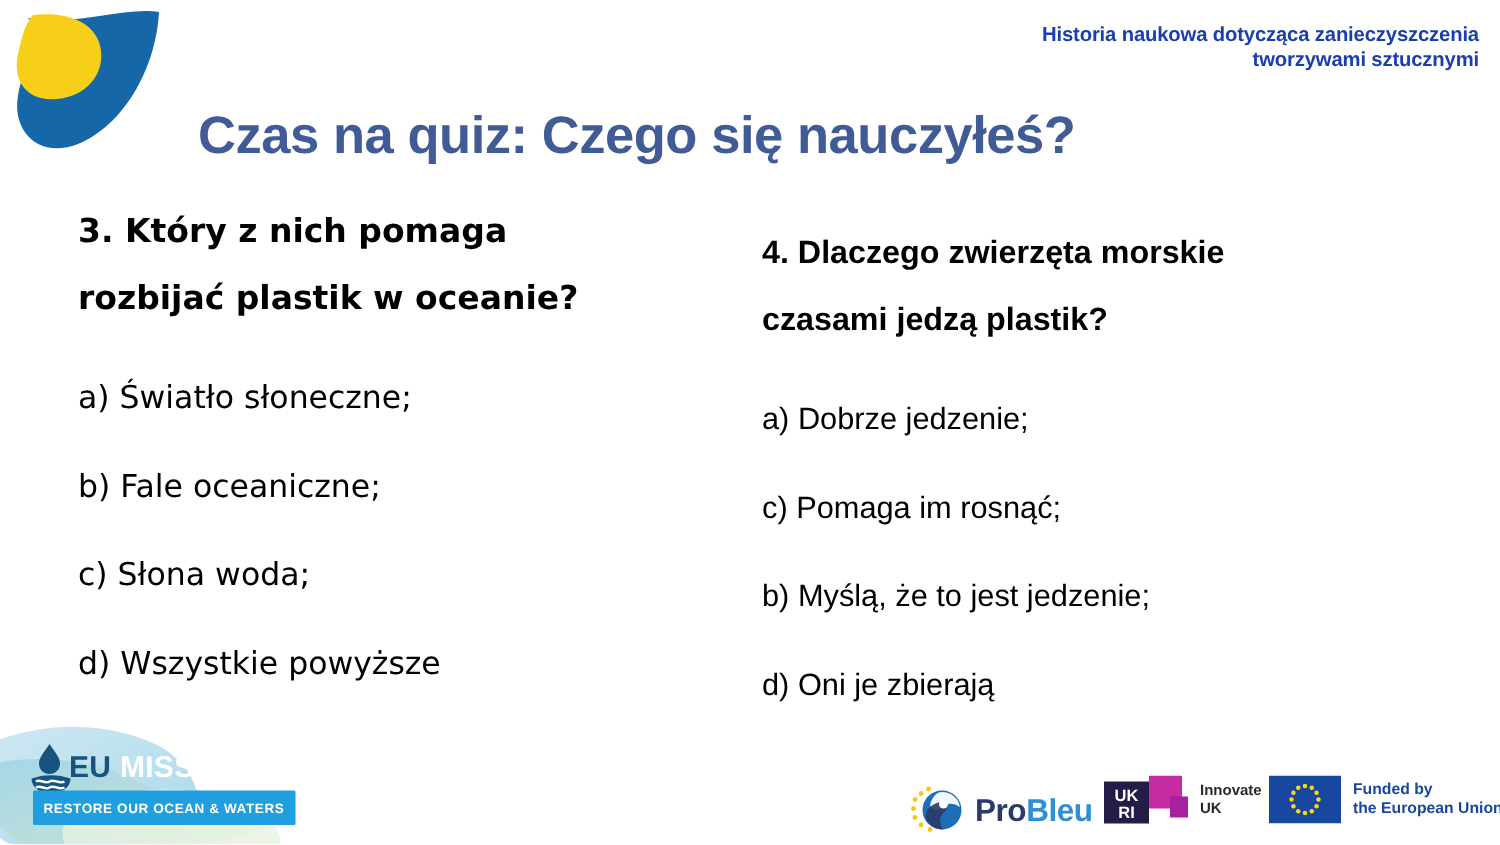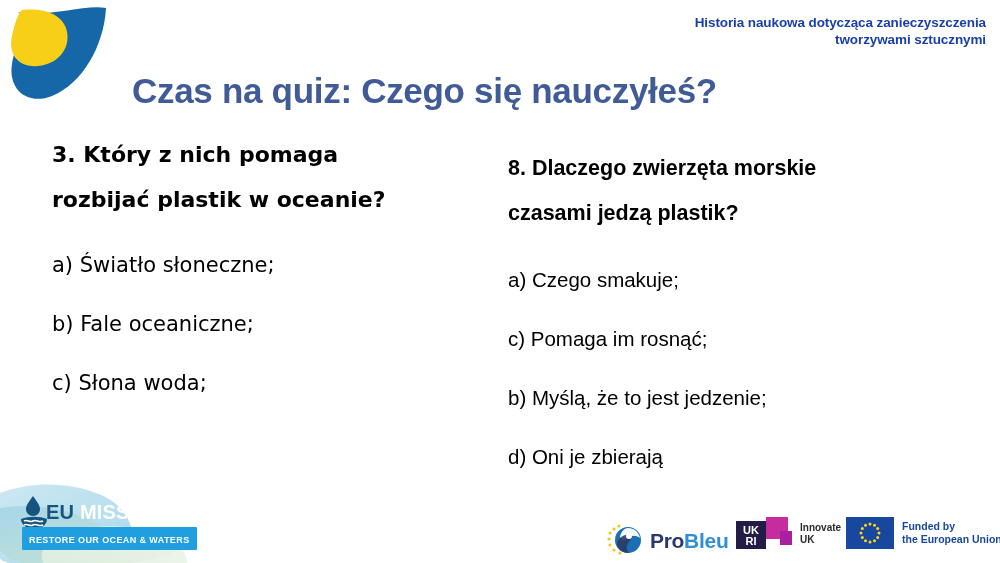--- a/index.html
+++ b/index.html
@@ -199,28 +199,29 @@
 
   <h1 class="slide-title">Czas na quiz: Czego się nauczyłeś?</h1>
 
   <div class="col col-left">
     <p class="q-text">3. Który z nich pomaga</p>
     <p class="q-text">rozbijać plastik w oceanie?</p>
     <ul class="opt-list">
       <li class="opt">a) Światło słoneczne;</li>
       <li class="opt">b) Fale oceaniczne;</li>
       <li class="opt">c) Słona woda;</li>
+      <li class="opt">d) Wszystkie powyższe</li>
     </ul>
   </div>
 
   <div class="col col-right">
-    <p class="q-text">8. Dlaczego zwierzęta morskie</p>
+    <p class="q-text">4. Dlaczego zwierzęta morskie</p>
     <p class="q-text">czasami jedzą plastik?</p>
     <ul class="opt-list">
-      <li class="opt">a) Czego smakuje;</li>
+      <li class="opt">a) Dobrze jedzenie;</li>
       <li class="opt">c) Pomaga im rosnąć;</li>
       <li class="opt">b) Myślą, że to jest jedzenie;</li>
       <li class="opt">d) Oni je zbierają</li>
     </ul>
   </div>
 
   <div class="eum-logo">
     <svg viewBox="0 0 196 86" width="196" height="86" aria-hidden="true">
       <defs>
         <linearGradient id="gA" x1="0" y1="0" x2="1" y2="1">

